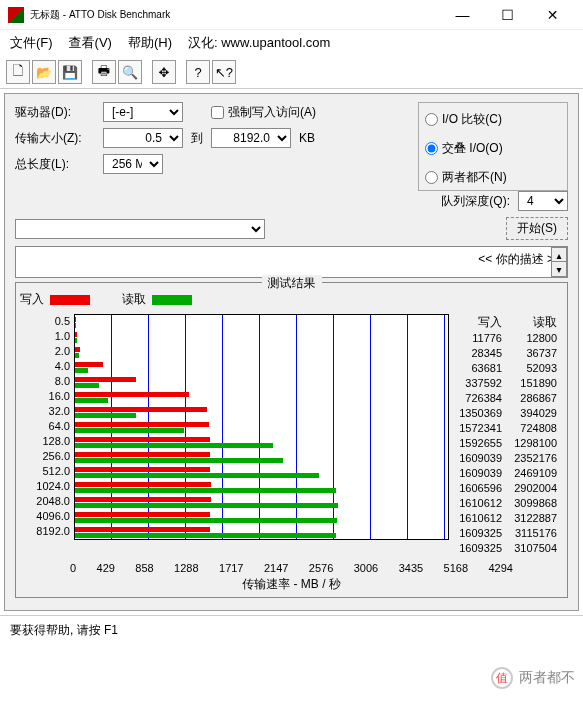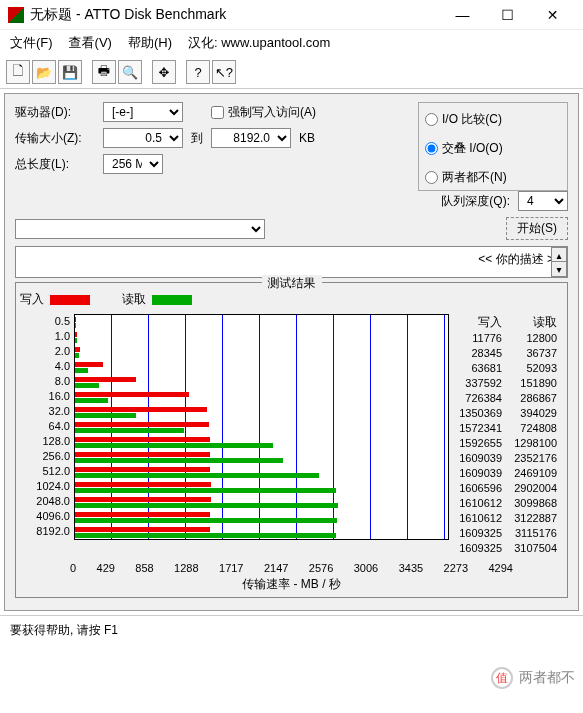--- a/index.html
+++ b/index.html
@@ -1,19 +1,19 @@
 <!DOCTYPE html>
 <html><head>
 <meta charset="utf-8">
 <style>
 * { box-sizing: border-box; margin: 0; padding: 0; }
 body { font-family: "Microsoft YaHei", SimSun, sans-serif; font-size: 12px; background: #fff; width: 583px; }
 .titlebar { display: flex; align-items: center; height: 30px; padding: 0 8px; border-bottom: 1px solid #eee; }
 .titlebar .icon { width: 16px; height: 16px; background: linear-gradient(135deg,#c00 50%,#060 50%); margin-right: 6px; }
-.titlebar .title { flex: 1; font-size: 14px; }
+.titlebar .title { flex: 1; font-size: 10px; }
 .titlebar .wbtn { width: 45px; height: 28px; display: flex; align-items: center; justify-content: center; font-size: 14px; }
 .menubar { display: flex; gap: 16px; padding: 4px 10px; font-size: 13px; }
 .toolbar { display: flex; gap: 2px; padding: 4px 6px; border-bottom: 1px solid #ccc; }
 .tb { width: 24px; height: 24px; border: 1px solid #999; display: flex; align-items: center; justify-content: center; font-size: 13px; background: #f8f8f8; }
 .tb.sep { border: none; background: none; width: 6px; }
 .panel { background: #f0f0f0; padding: 8px 10px; border: 1px solid #999; margin: 4px; }
 .row { display: flex; align-items: center; gap: 8px; margin-bottom: 6px; }
 .lbl { min-width: 80px; }
 select, input[type=text] { border: 1px solid #888; background: #fff; padding: 1px 4px; font-size: 12px; height: 20px; }
 .chk { display: flex; align-items: center; gap: 4px; }
@@ -297,21 +297,21 @@
     <div class="xaxis" id="xaxis">
         <span>0</span>
         <span>429</span>
         <span>858</span>
         <span>1288</span>
         <span>1717</span>
         <span>2147</span>
         <span>2576</span>
         <span>3006</span>
         <span>3435</span>
-        <span>2273</span>
+        <span>5168</span>
         <span>4294</span>
       </div>
     <div class="xlabel">传输速率 - MB / 秒</div>
   </div>
 </div>
 
 <div class="status">要获得帮助, 请按 F1</div>
 
 <div class="watermark">
   <div class="wm-icon">值</div>

